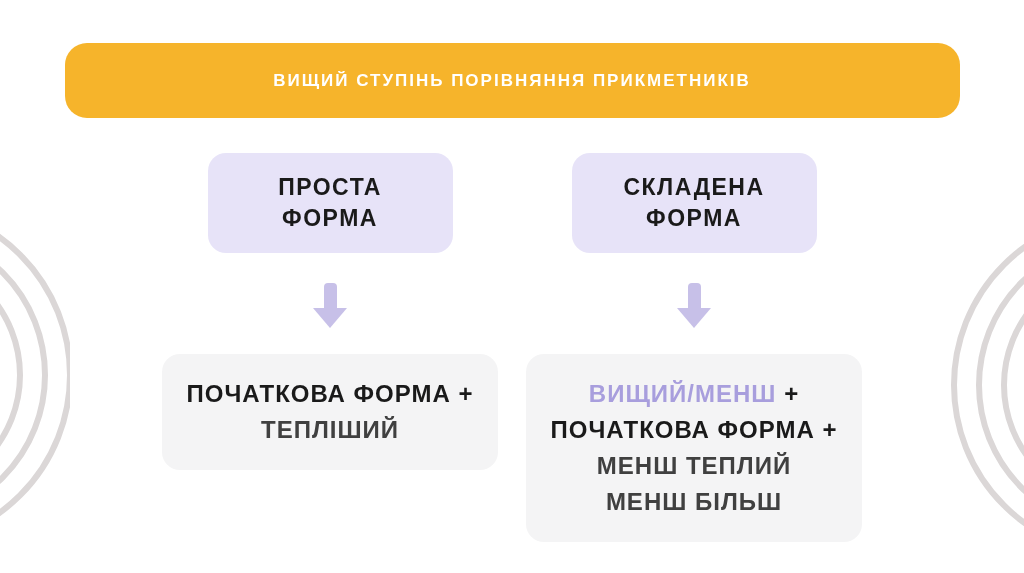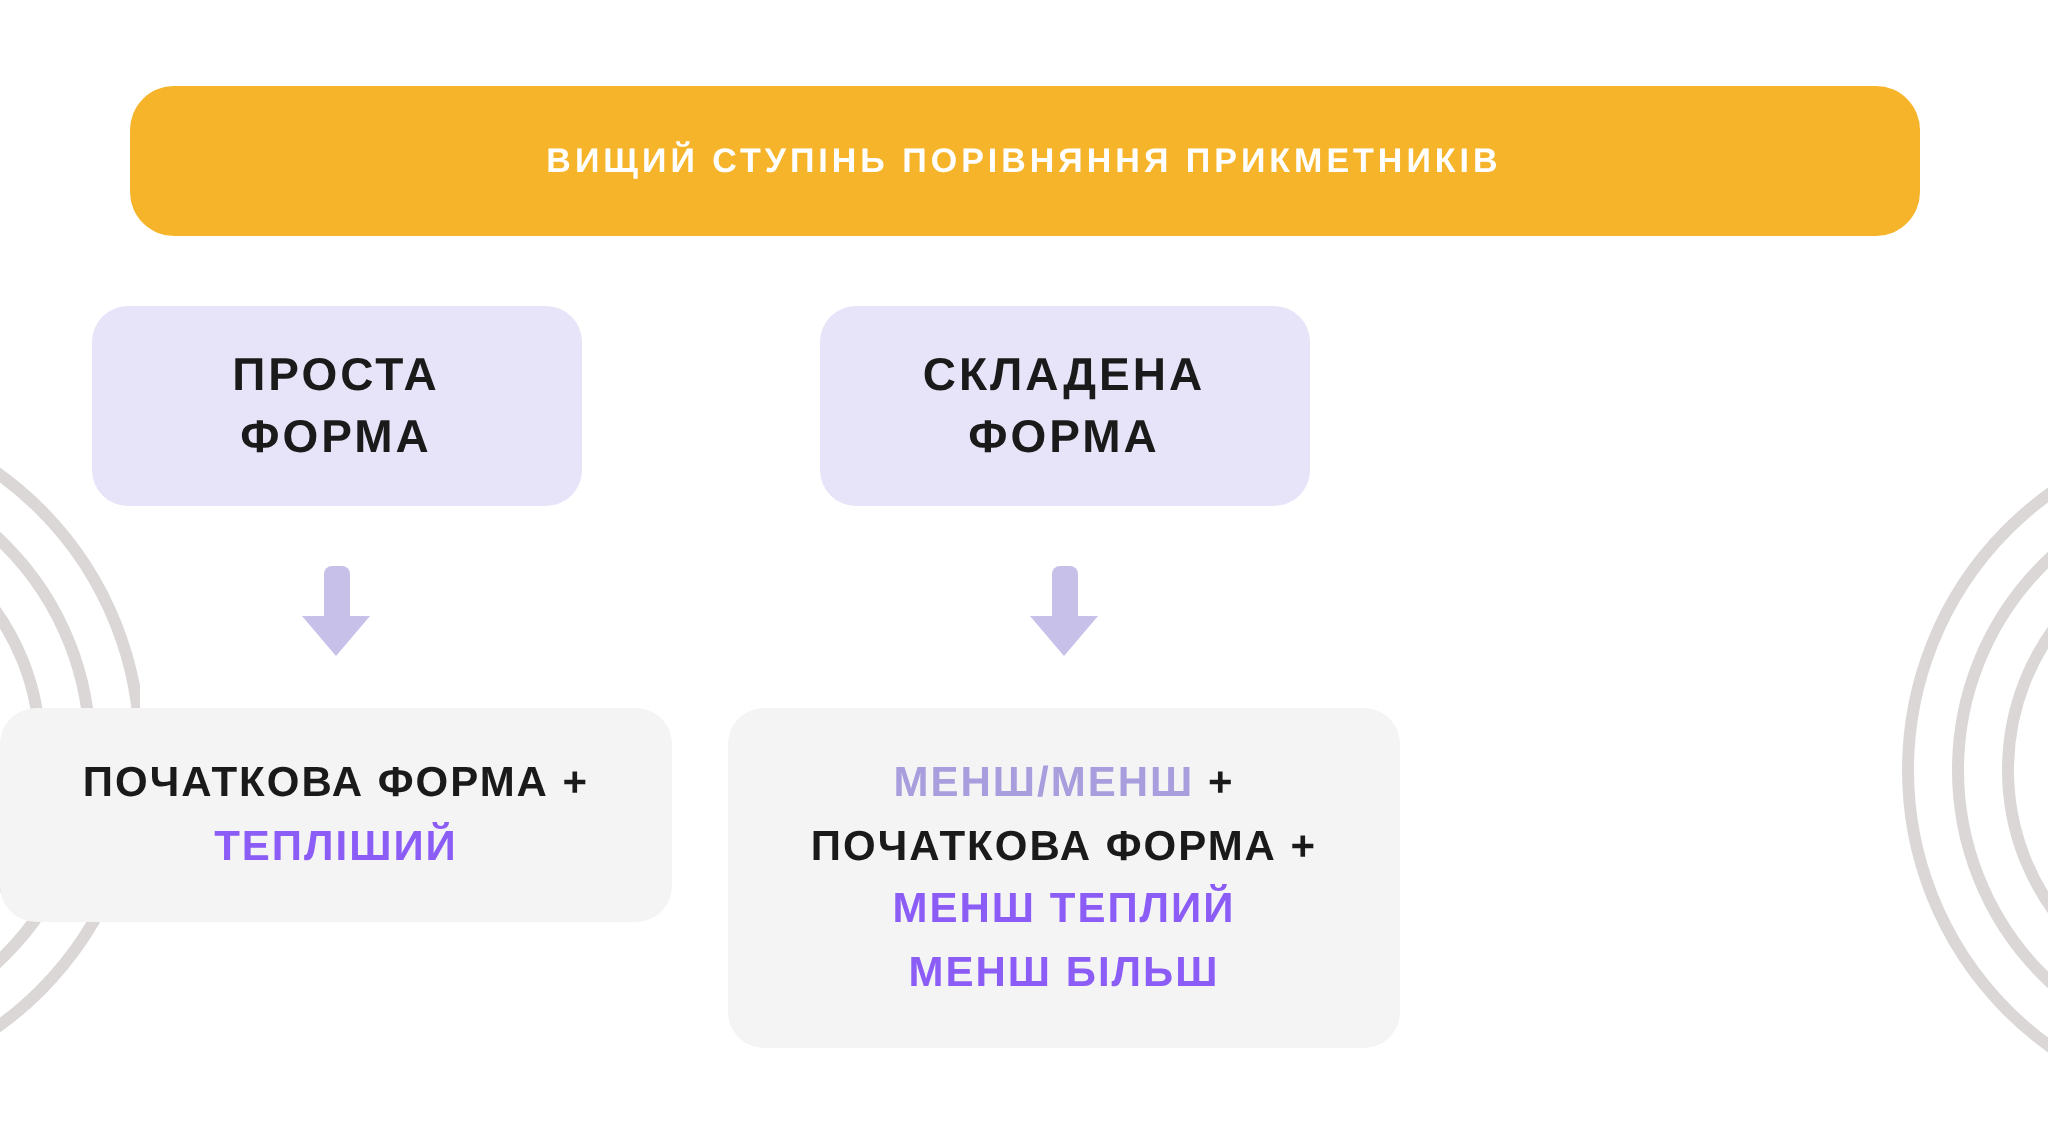--- a/index.html
+++ b/index.html
@@ -28,20 +28,21 @@
     justify-content: center;
     color: #ffffff;
     font-size: 17px;
     letter-spacing: 2px;
     text-align: center;
   }
 
   .columns {
     position: relative;
     display: flex;
+    justify-content: center;
     gap: 28px;
     margin-top: 35px;
   }
   .column {
     width: 336px;
     display: flex;
     flex-direction: column;
     align-items: center;
   }
   .header-box {
@@ -75,27 +76,27 @@
     border-top: 20px solid #C7C0E8;
     margin: 0 auto;
   }
   .result-box {
     width: 100%;
     box-sizing: border-box;
     background: #F4F4F5;
     border-radius: 18px;
     padding: 22px 8px;
     text-align: center;
-    font-size: 21px;
+    font-size: 24px;
     letter-spacing: 1px;
     line-height: 1.5;
     color: #1a1a1a;
   }
   .purple { color: #A89EDD; }
-  .orange { color: #8b5cf6; }
+  .orange { color: #404040; }
 </style>
 </head>
 <body>
 
 <div class="slide">
 
   <svg class="arcs arcs-left" width="70" height="573" viewBox="0 0 70 573">
     <g fill="none" stroke="#DBD7D7" stroke-width="6">
       <circle cx="-100" cy="375" r="170"></circle>
       <circle cx="-100" cy="375" r="145"></circle>
@@ -137,21 +138,21 @@
     <div class="column">
       <div class="header-box">
         <span>СКЛАДЕНА</span>
         <span>ФОРМА</span>
       </div>
       <div class="arrow">
         <div class="arrow-stem"></div>
         <div class="arrow-head"></div>
       </div>
       <div class="result-box">
-        <div><span class="purple">МЕНШ/МЕНШ</span><span> +</span></div>
+        <div><span class="purple">ВИЩИЙ/МЕНШ</span><span> +</span></div>
         <div>ПОЧАТКОВА ФОРМА +</div>
         <div class="orange">МЕНШ ТЕПЛИЙ</div>
         <div class="orange">МЕНШ БІЛЬШ</div>
       </div>
     </div>
 
   </div>
 
 </div>
 

